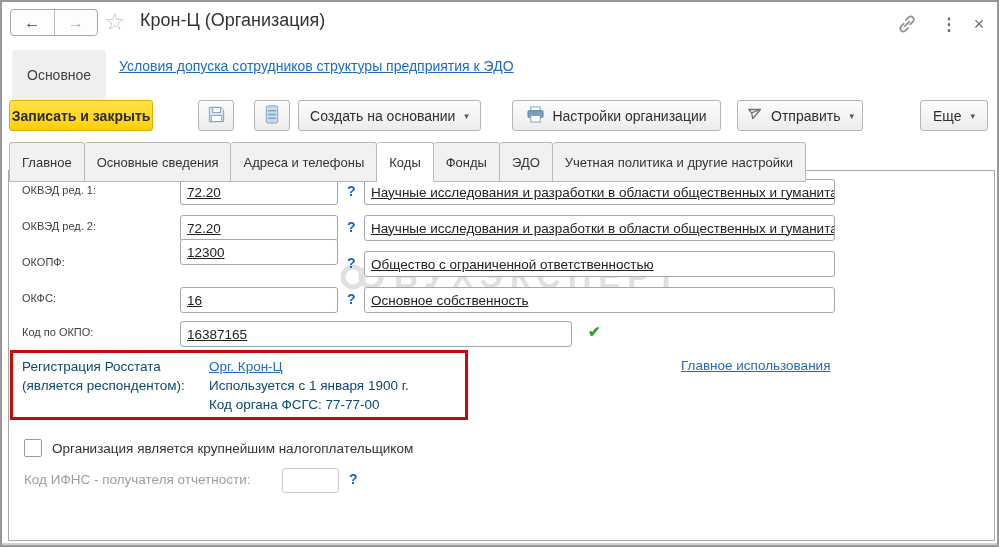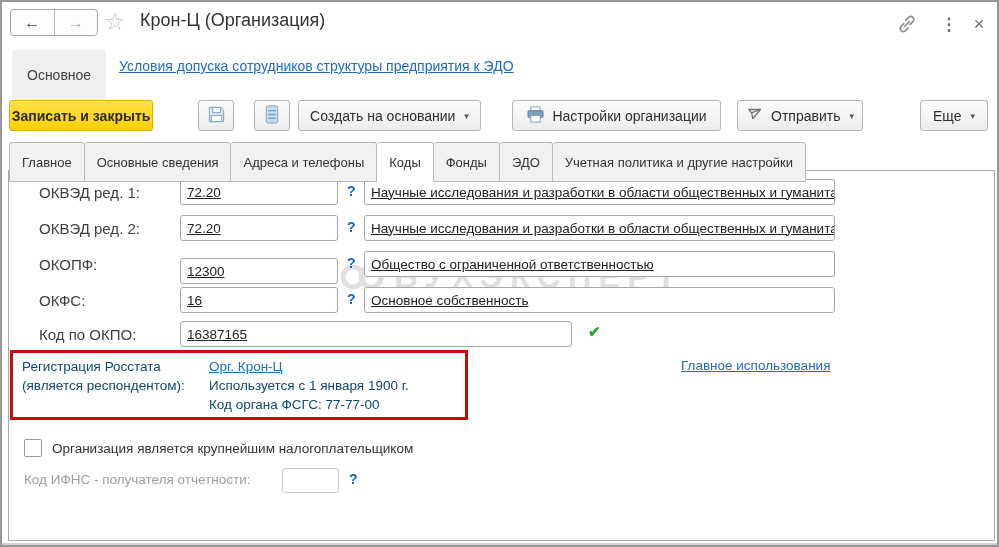--- a/index.html
+++ b/index.html
@@ -55,21 +55,21 @@
   .tab.active { background:#fff; border-bottom:1px solid #fff; }
 
   
   .panel { left:6px; top:168px; width:987px; height:371px;
     border:1px solid #a9a9a9; background:#fff; z-index:1; }
   .bottom-strip { left:0; top:541px; width:995px; height:6px; background:#d2d2d2; }
 
   .watermark { left:338px; top:256px; z-index:1; color:#e0e0e0; font-weight:bold;
     font-size:33px; letter-spacing:7px; display:flex; align-items:center; gap:10px; }
 
-  .flabel { font-size:15px; color:#3f3f3f; z-index:2;margin-left:17px; }
+  .flabel { font-size:11px; color:#3f3f3f; z-index:2; }
   .field { border:1px solid #a0a7ad; border-radius:3px; background:#fff; height:26px;
     font-size:13.5px; color:#222; padding:0 6px; display:flex; align-items:center;
     overflow:hidden; white-space:nowrap; z-index:2; cursor:text;text-decoration:underline; }
   .help { font-size:14px; font-weight:bold; color:#1066c9; z-index:2; cursor:pointer; }
   .col-label { left:20px; }
   .col-code { left:178px; width:158px; }
   .col-help { left:345px; }
   .col-desc { left:362px; width:471px; }
 
   .okpo-field { left:178px; width:392px; }
@@ -185,21 +185,21 @@
   <div class="abs field col-code" style="top:177px">72.20</div>
   <div class="abs help col-help" style="top:181px">?</div>
   <div class="abs field col-desc" style="top:177px">Научные исследования и разработки в области общественных и гуманитарных наук</div>
 
   <div class="abs flabel col-label" style="top:218px">ОКВЭД ред. 2:</div>
   <div class="abs field col-code" style="top:213px">72.20</div>
   <div class="abs help col-help" style="top:217px">?</div>
   <div class="abs field col-desc" style="top:213px">Научные исследования и разработки в области общественных и гуманитарных наук</div>
 
   <div class="abs flabel col-label" style="top:254px">ОКОПФ:</div>
-  <div class="abs field col-code" style="top:256px">12300</div>
+  <div class="abs field col-code" style="top:237px">12300</div>
   <div class="abs help col-help" style="top:253px">?</div>
   <div class="abs field col-desc" style="top:249px">Общество с ограниченной ответственностью</div>
 
   <div class="abs flabel col-label" style="top:290px">ОКФС:</div>
   <div class="abs field col-code" style="top:285px">16</div>
   <div class="abs help col-help" style="top:289px">?</div>
   <div class="abs field col-desc" style="top:285px">Основное собственность</div>
 
   <div class="abs flabel col-label" style="top:324px">Код по ОКПО:</div>
   <div class="abs field okpo-field" style="top:319px">16387165</div>

